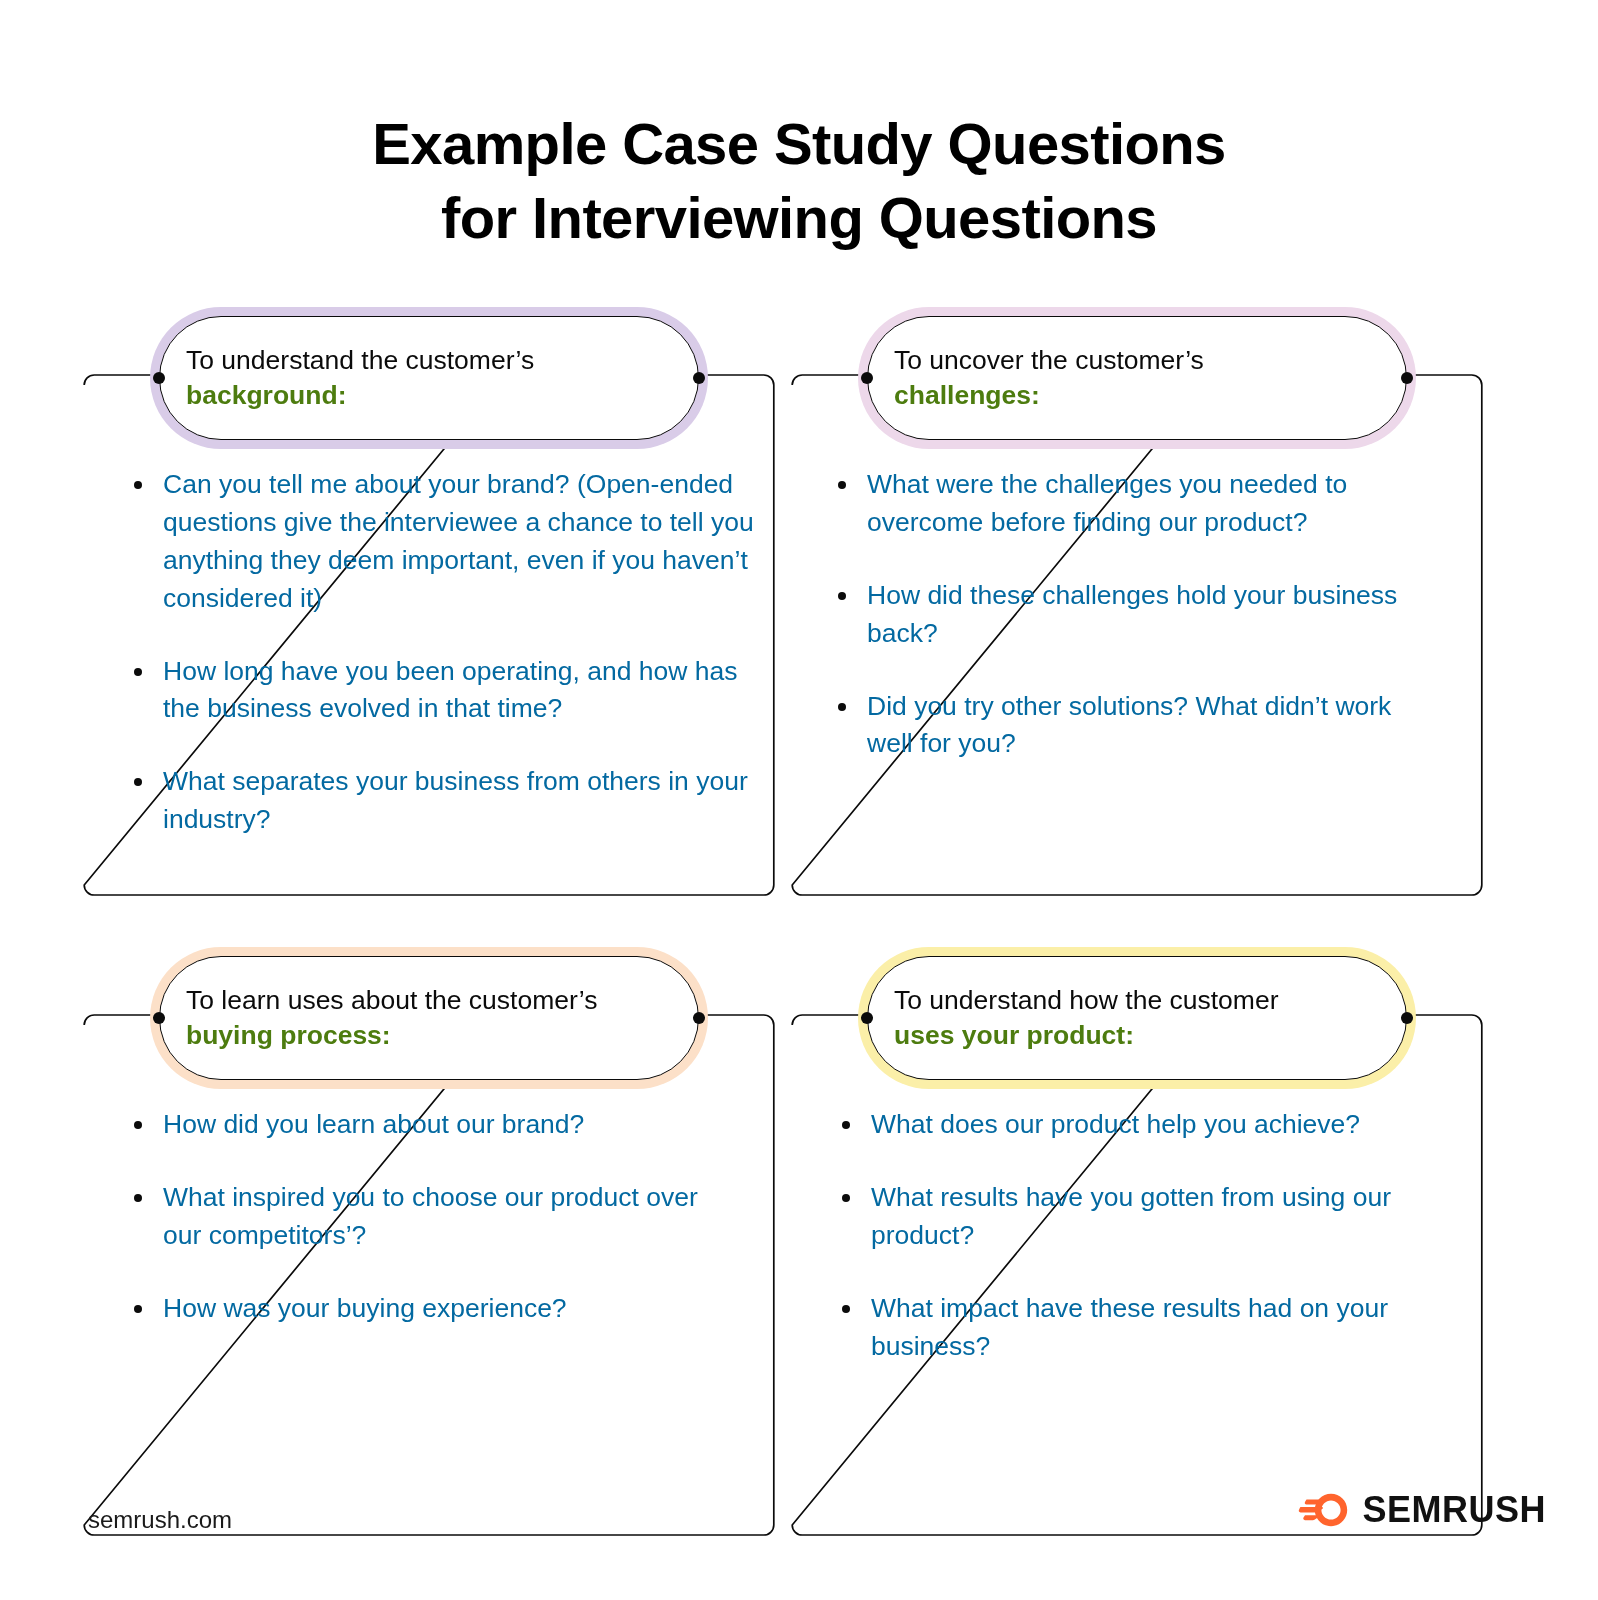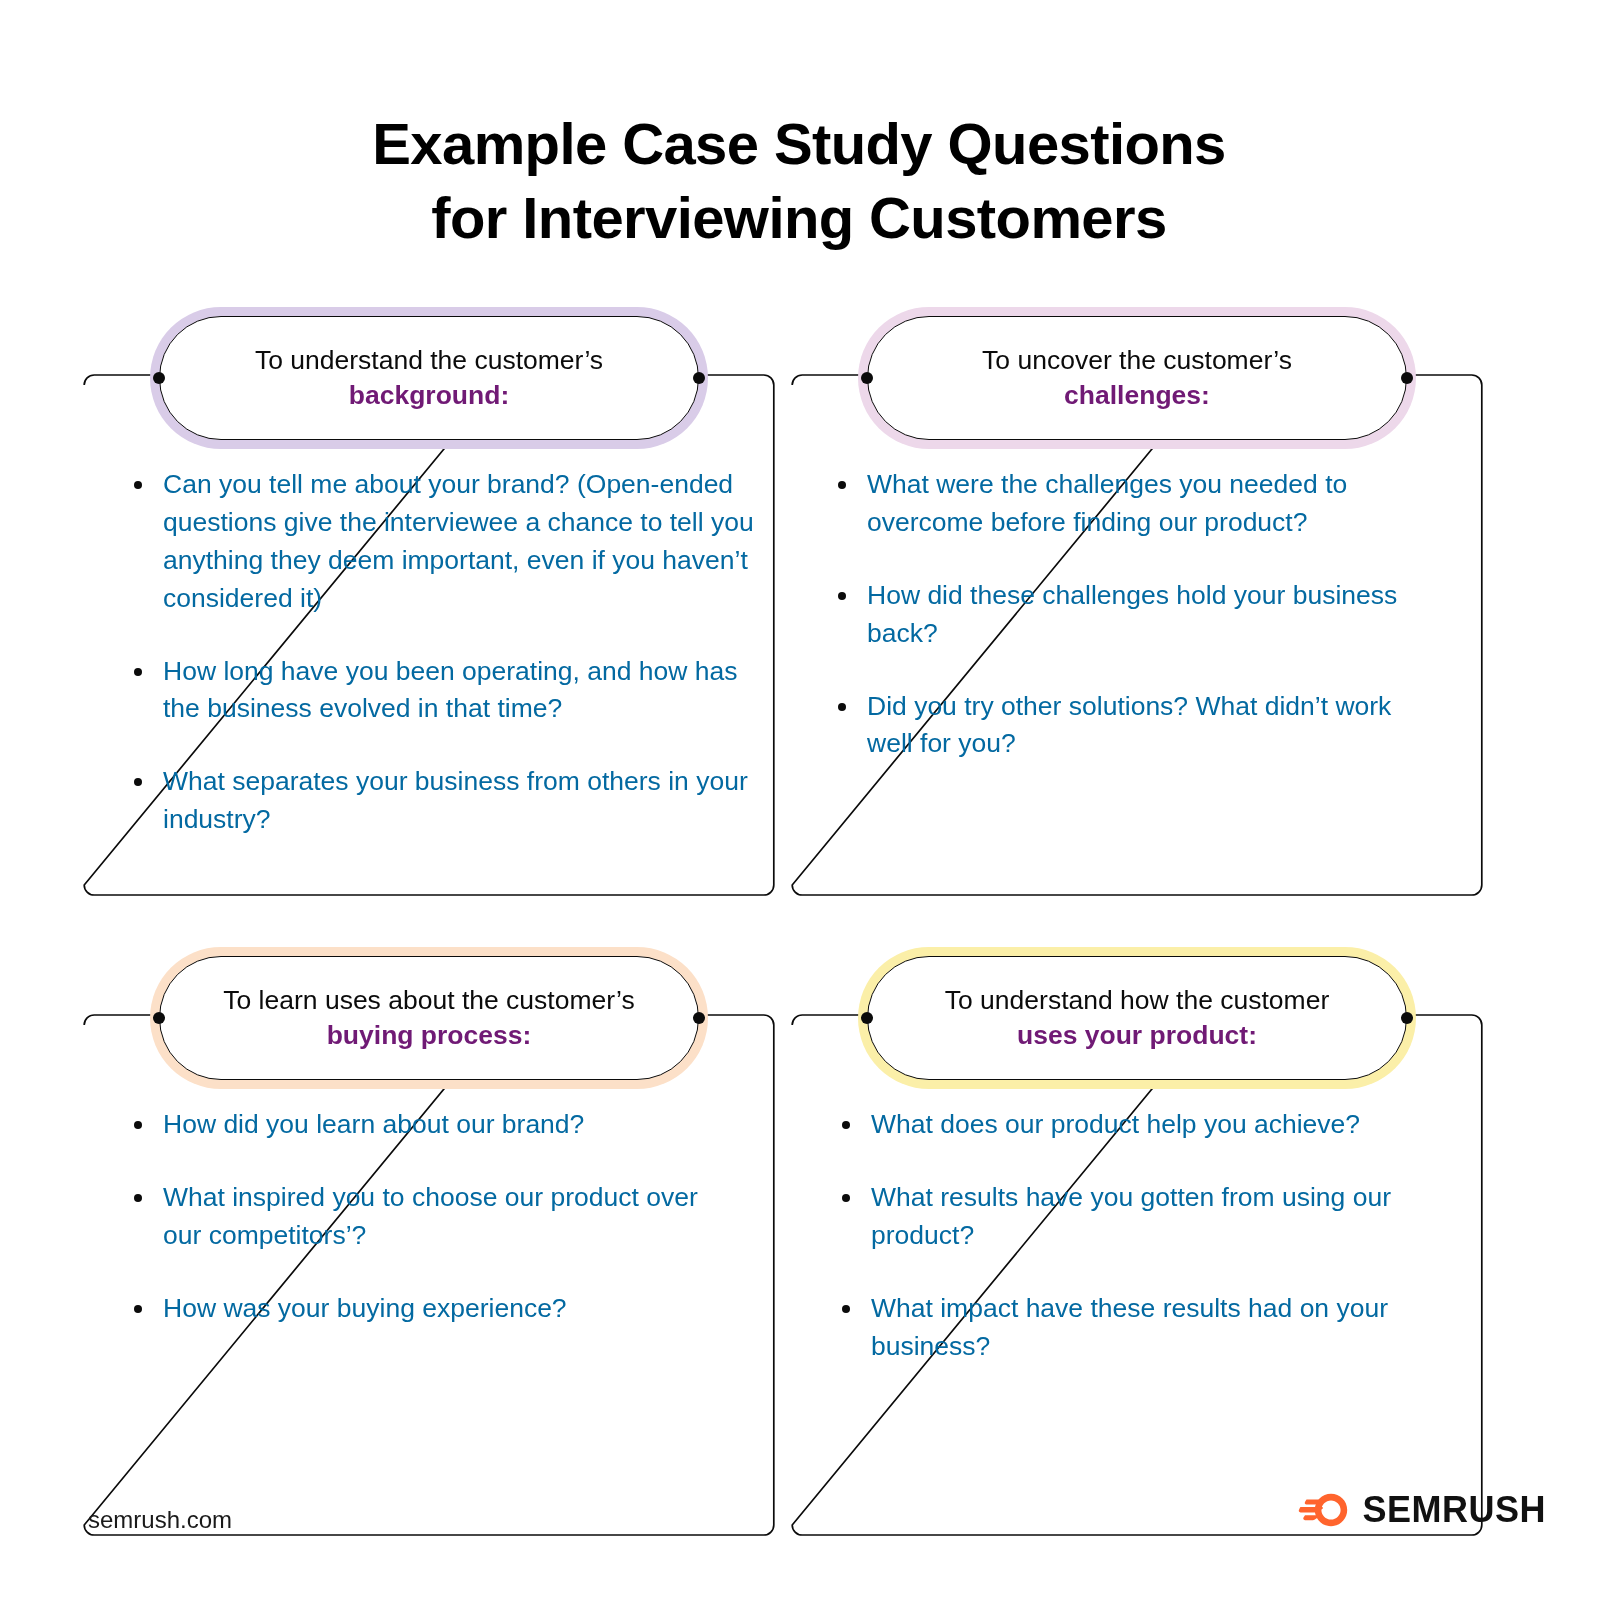--- a/index.html
+++ b/index.html
@@ -91,37 +91,37 @@
     left: 0;
     top: 0;
     width: 540px;
     height: 124px;
     box-sizing: border-box;
     border: 1.7px solid #0b0b0b;
     border-radius: 62px;
     background: #ffffff;
     display: flex;
     flex-direction: column;
-    align-items: center;
+    align-items: flex-start;
     justify-content: center;
     text-align: center;
     padding: 0 26px;
   }
   .pill-line1 {
     font-size: 26.5px;
     line-height: 1.33;
     font-weight: 400;
     color: #0b0b0b;
     white-space: nowrap;
   }
   .pill-line2 {
     font-size: 26.5px;
     line-height: 1.33;
     font-weight: 700;
-    color: #701a75;
+    color: #4d7c0f;
     white-space: nowrap;
   }
 
   
   .dot {
     position: absolute;
     width: 12px;
     height: 12px;
     border-radius: 50%;
     background: #0b0b0b;
@@ -201,21 +201,21 @@
     line-height: 1;
   }
 </style>
 </head>
 <body>
 
 <div class="page">
 
   <h1 class="title">
     <span class="line">Example Case Study Questions</span>
-    <span class="line">for Interviewing Customers</span>
+    <span class="line">for Interviewing Questions</span>
   </h1>
 
   <div class="grid">
 
     <section class="card card-1">
       <svg class="card-body-svg" viewBox="0 0 692 522" preserveAspectRatio="none">
         <path d="M 1.2 11 A 10 10 0 0 1 11.2 1 L 270 1 M 422 1 L 680.8 1 A 10 10 0 0 1 690.8 11 L 690.8 511 A 10 10 0 0 1 680.8 521 L 11.2 521 A 10 10 0 0 1 1.2 511 Z" fill="none" stroke="#0b0b0b" stroke-width="1.7"></path>
       </svg>
 
       <div class="pill-wrap" style="--ring:#d9cce8">

